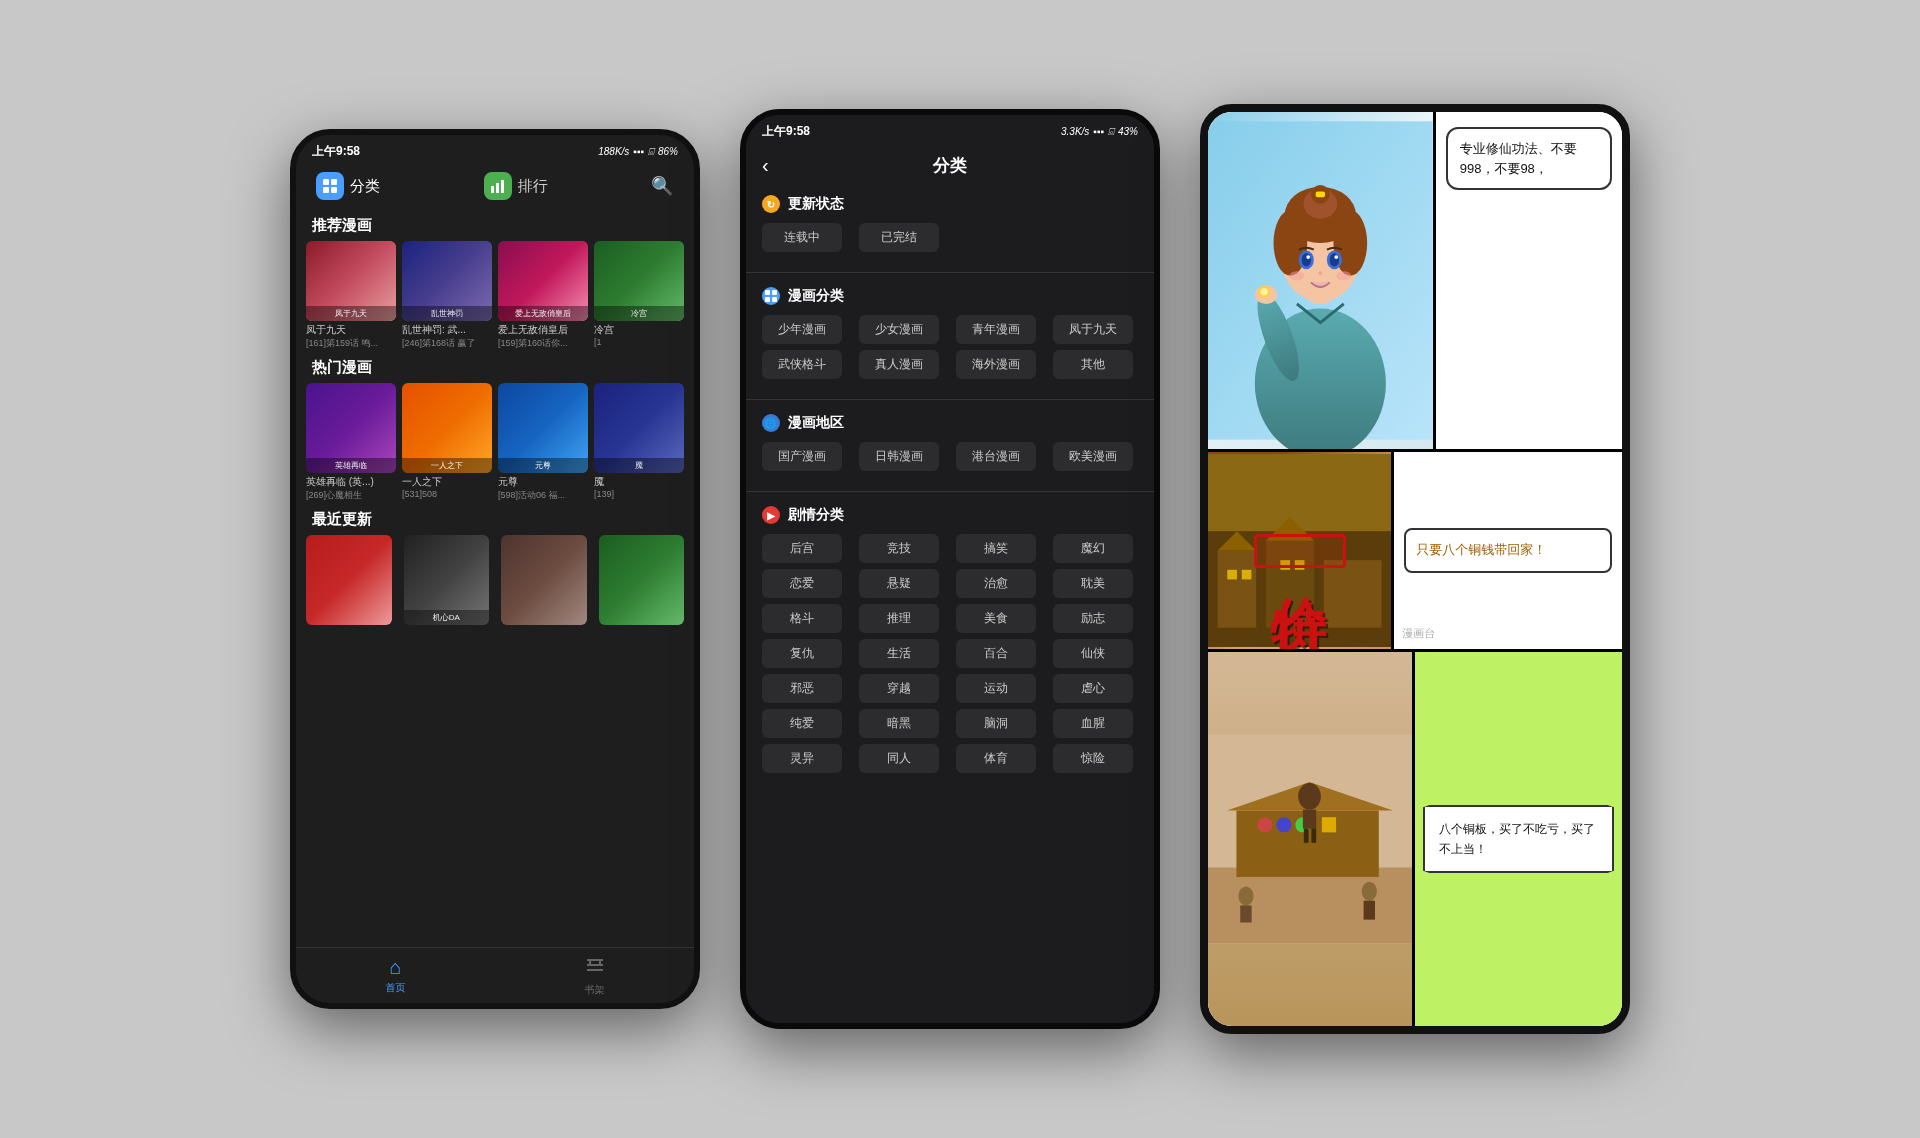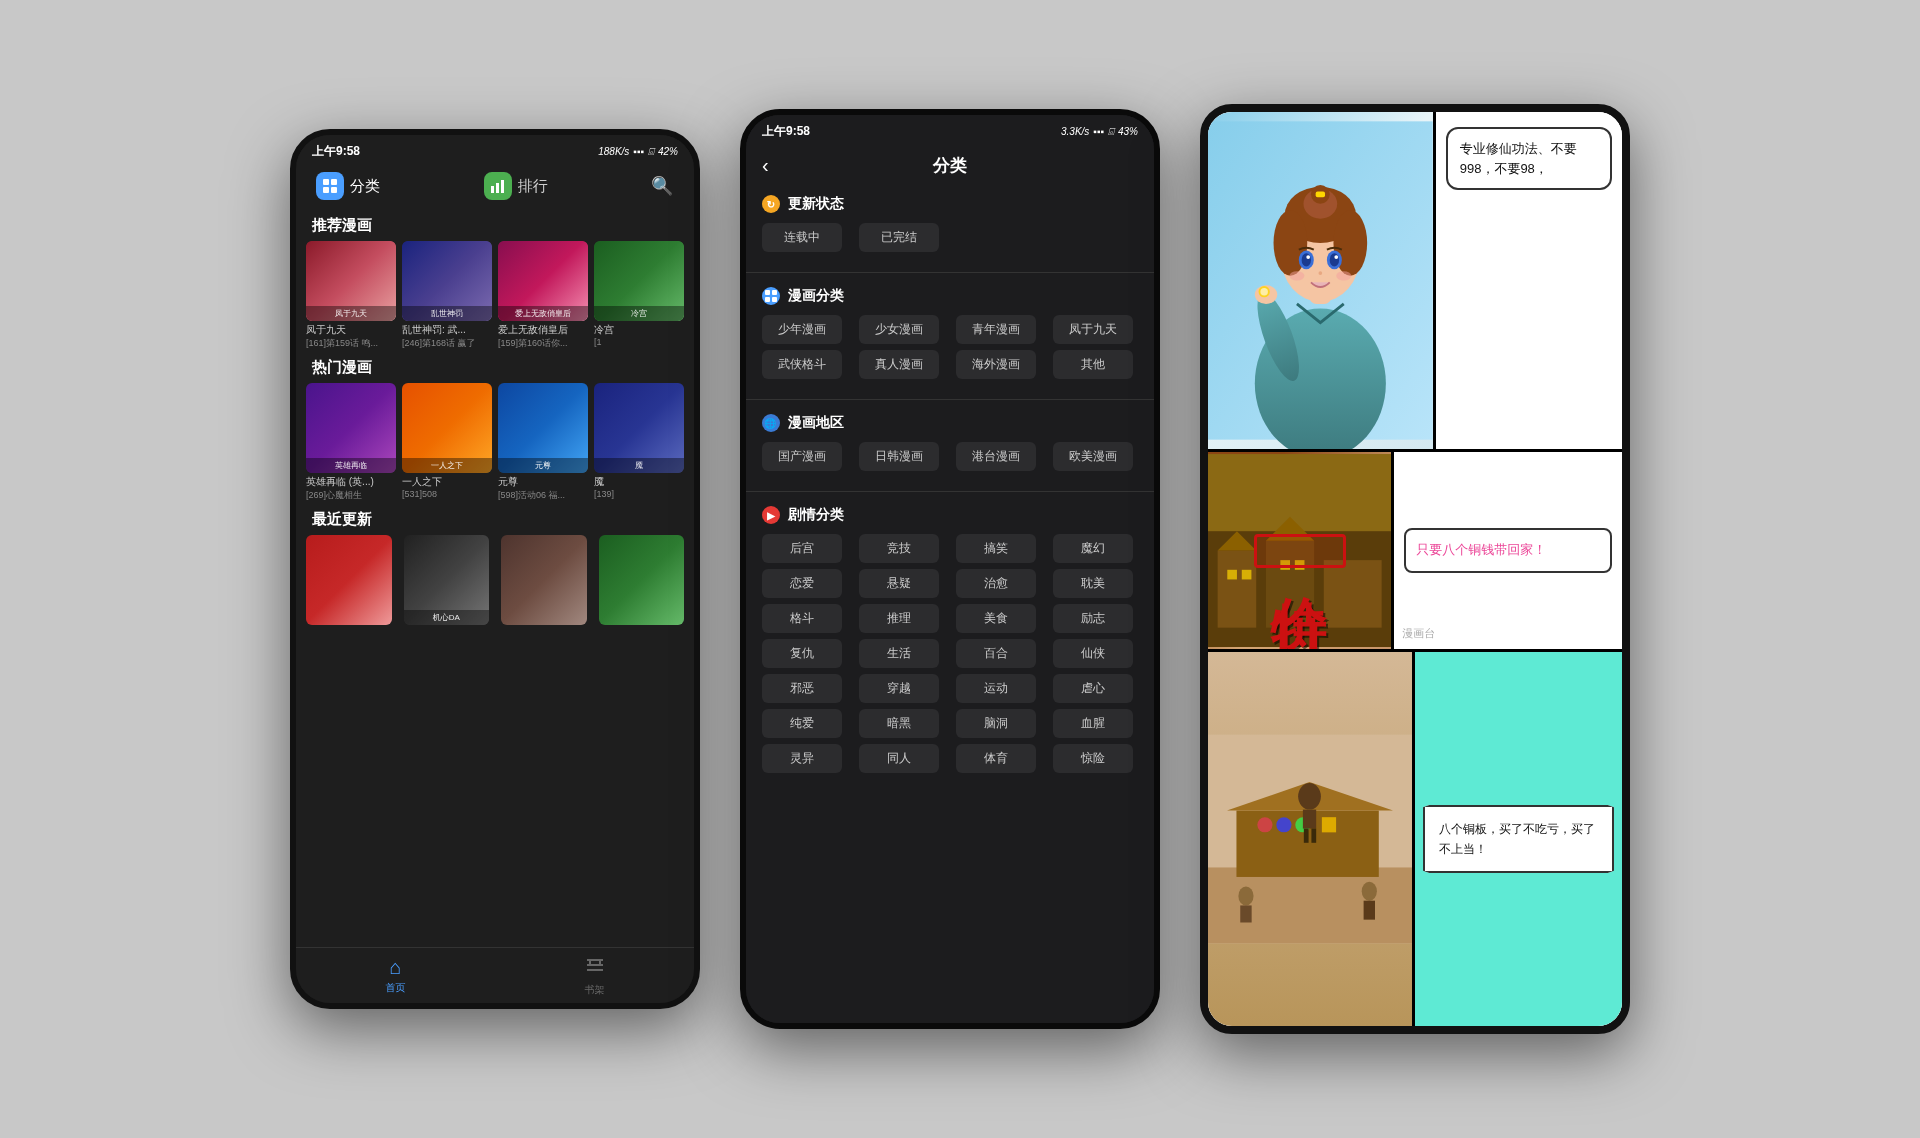--- a/index.html
+++ b/index.html
@@ -343,21 +343,21 @@
     .panel-bottom-left {
       width: 50%;
       background: linear-gradient(180deg, #d4b896 0%, #b8955a 100%);
       border-right: 3px solid #000;
       position: relative;
       overflow: hidden;
     }
 
     .panel-bottom-right {
       width: 50%;
-      background: #5eead4;
+      background: #bef264;
       position: relative;
       display: flex;
       flex-direction: column;
       justify-content: center;
       align-items: center;
     }
 
     
     .cover-1 { background: linear-gradient(135deg, #8b1a2a, #c44d5f, #e8a0a0); }
     .cover-2 { background: linear-gradient(135deg, #1a237e, #4a3f8f, #7c6bb0); }
@@ -412,21 +412,21 @@
 
 <div class="phone phone-1">
   <div class="phone-screen-1">
 
     <div class="status-bar status-bar-dark">
       <span class="time">上午9:58</span>
       <div class="status-icons">
         <span>188K/s</span>
         <span>▪▪▪</span>
         <span>⌻</span>
-        <span>42%</span>
+        <span>86%</span>
       </div>
     </div>
 
     <div class="tab-bar">
       <div class="tab-item active">
         <div class="tab-icon tab-icon-blue">
           <svg width="16" height="16" viewBox="0 0 16 16" fill="white">
             <rect x="1" y="1" width="6" height="6" rx="1"></rect>
             <rect x="9" y="1" width="6" height="6" rx="1"></rect>
             <rect x="1" y="9" width="6" height="6" rx="1"></rect>
@@ -791,21 +791,21 @@
           </svg>
 
           <div style="position:absolute;top:50%;left:50%;transform:translate(-50%,-50%);z-index:2;">
             <div style="background:rgba(220,40,20,0.15);padding:5px;border:3px solid #cc1111;border-radius:4px;">
               <span style="font-size:56px;font-weight:900;color:#cc1111;font-family:serif;text-shadow:2px 2px 0px rgba(0,0,0,0.5);writing-mode:vertical-lr;letter-spacing:-5px;">特价</span>
             </div>
           </div>
         </div>
 
         <div class="panel-speech-bottom">
-          <div class="speech-bubble-bottom" style="border:2px solid #333;border-radius:8px;background:#fff;padding:10px;margin:10px;font-size:13px;line-height:1.6;color:#ec4899;">
+          <div class="speech-bubble-bottom" style="border:2px solid #333;border-radius:8px;background:#fff;padding:10px;margin:10px;font-size:13px;line-height:1.6;color:#a16207;">
             <span>只要八个铜钱带回家！</span>
           </div>
           <div class="watermark-text" style="position:absolute;bottom:8px;left:8px;font-size:11px;color:#aaa;">漫画台</div>
         </div>
       </div>
 
       <div class="bottom-panels">
 
         <div class="panel-bottom-left">
           <svg width="100%" height="100%" viewBox="0 0 215 220" xmlns="http://www.w3.org/2000/svg">

